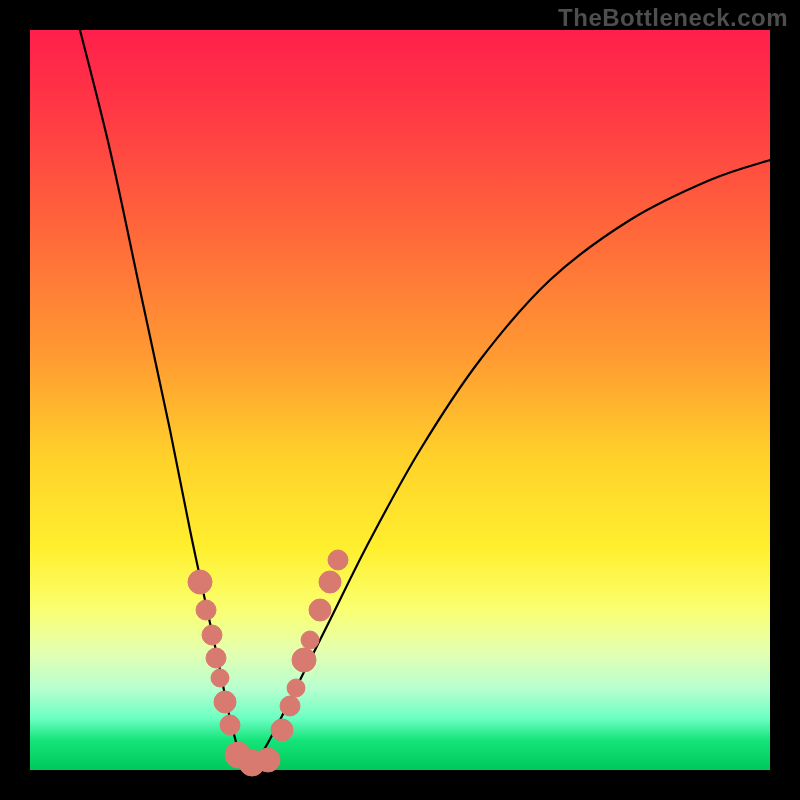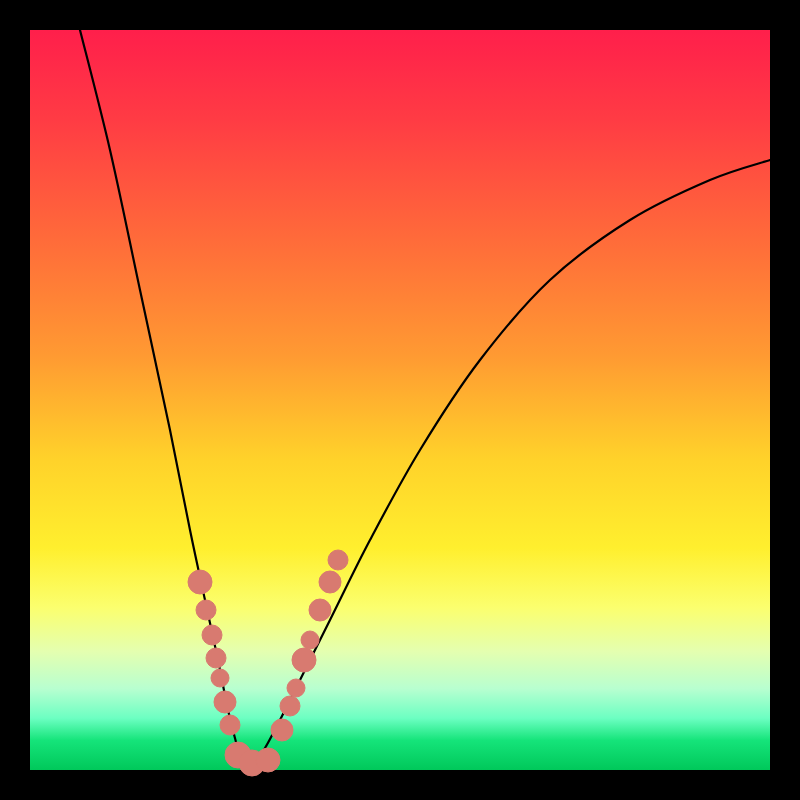--- a/index.html
+++ b/index.html
@@ -63,20 +63,21 @@
   }
   .curve .dot {
     fill: #d87a70;
     stroke: #d87a70;
   }
 </style>
 </head>
 <body>
 
 <div class="frame">
+  <div class="watermark">TheBottleneck.com</div>
 
   <div class="plot-area">
     <svg class="curve" viewBox="0 0 740 740">
       <path id="curve-path" d="M 50 0 C 55.0 20.0, 70.0 76.7, 80 120 C 90.0 163.3, 100.0 213.3, 110 260 C 120.0 306.7, 131.7 360.0, 140 400 C 148.3 440.0, 154.2 471.7, 160 500 C 165.8 528.3, 170.3 548.3, 175 570 C 179.7 591.7, 184.2 611.7, 188 630 C 191.8 648.3, 195.0 666.3, 198 680 C 201.0 693.7, 203.7 703.7, 206 712 C 208.3 720.3, 210.0 726.0, 212 730 C 214.0 734.0, 215.8 735.7, 218 736 C 220.2 736.3, 222.2 735.0, 225 732 C 227.8 729.0, 230.8 725.0, 235 718 C 239.2 711.0, 244.2 701.3, 250 690 C 255.8 678.7, 261.7 666.7, 270 650 C 278.3 633.3, 288.3 613.3, 300 590 C 311.7 566.7, 325.0 538.3, 340 510 C 355.0 481.7, 371.7 450.0, 390 420 C 408.3 390.0, 428.3 358.3, 450 330 C 471.7 301.7, 495.0 273.3, 520 250 C 545.0 226.7, 573.3 206.7, 600 190 C 626.7 173.3, 656.7 160.0, 680 150 C 703.3 140.0, 730.0 133.3, 740 130"></path>
       <g id="dots-group">
           <circle cx="170" cy="552" r="12" class="dot"></circle>
           <circle cx="176" cy="580" r="10" class="dot"></circle>
           <circle cx="182" cy="605" r="10" class="dot"></circle>
           <circle cx="186" cy="628" r="10" class="dot"></circle>
           <circle cx="190" cy="648" r="9" class="dot"></circle>

